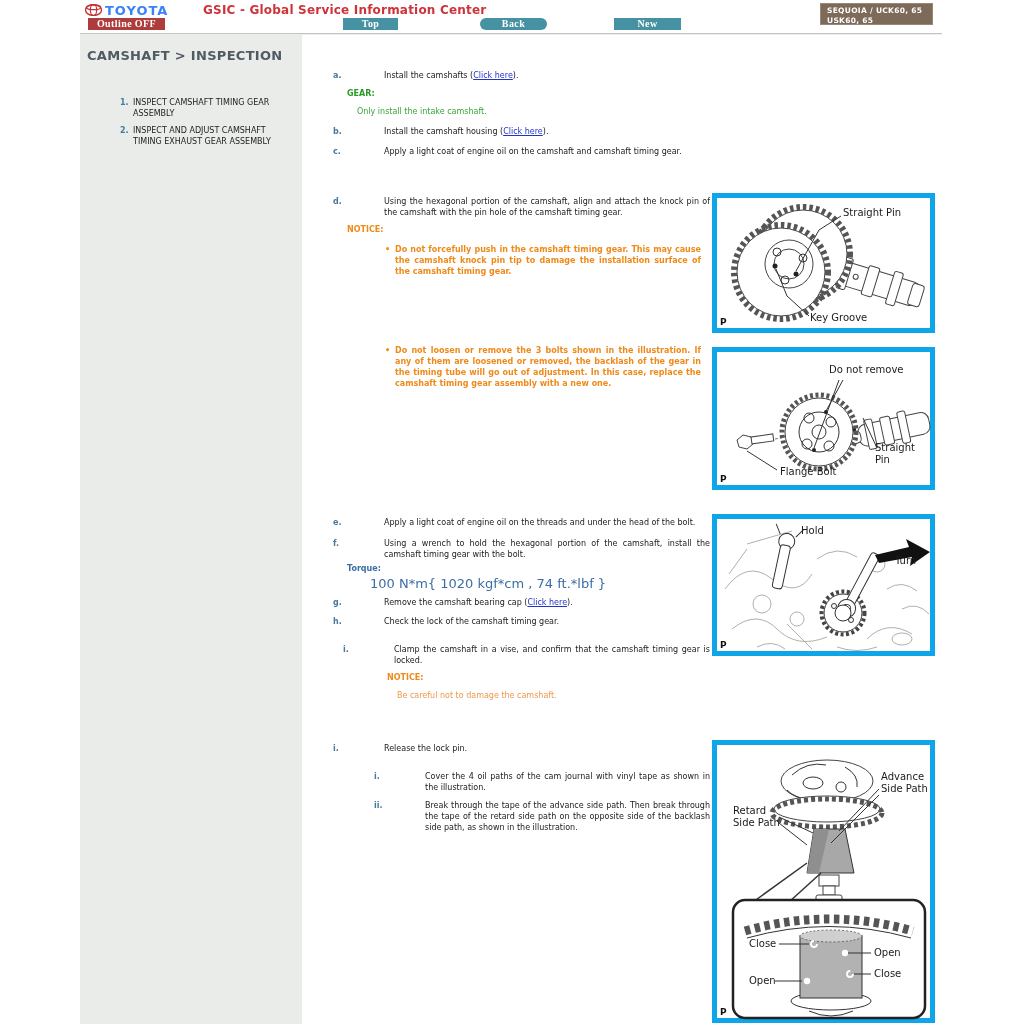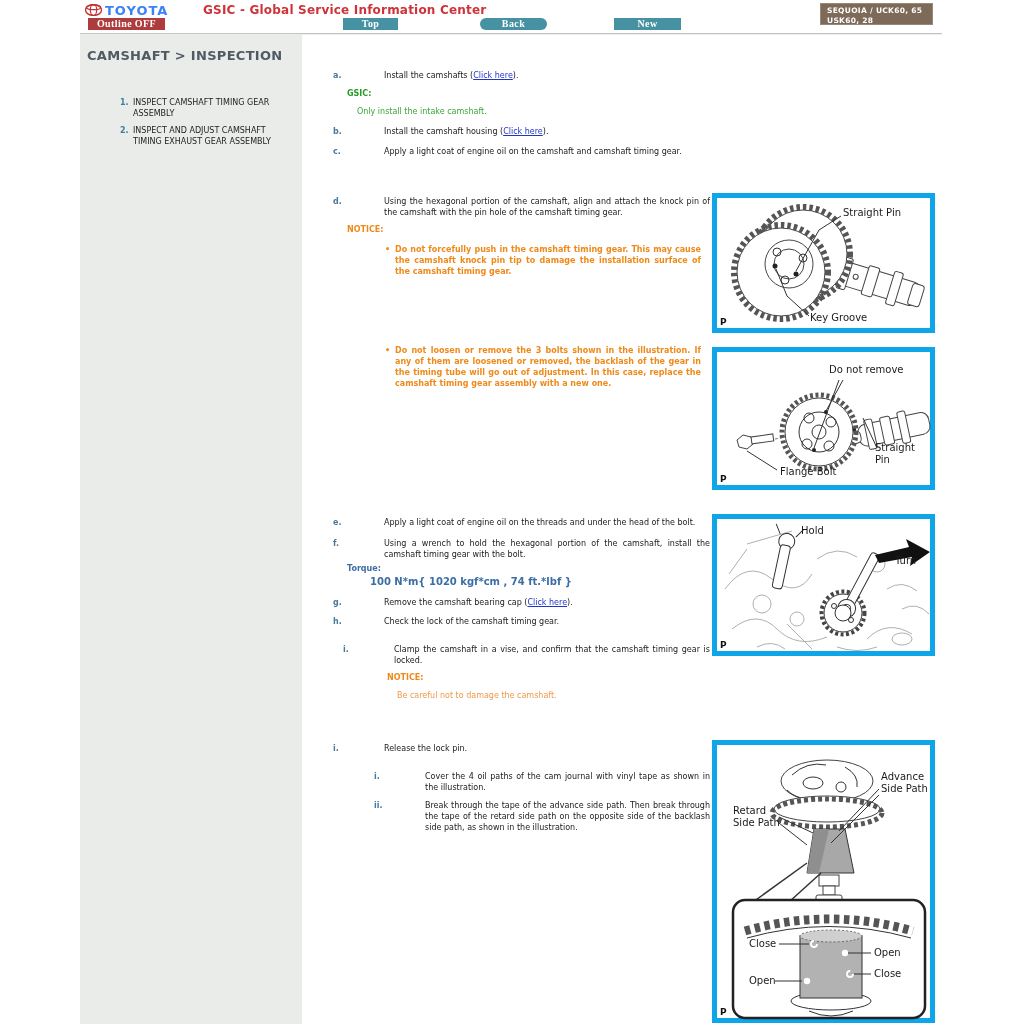--- a/index.html
+++ b/index.html
@@ -51,21 +51,21 @@
   .lbl-green { color:#2a9a2a; }
   .lbl-orange { color:#ef8a1a; }
   .lbl-blue { color:#3b6ea5; }
   .hint-text { position:absolute; font-size:8px; color:#3aa63a; }
   .blt {
     position:absolute; left:383px; width:318px; padding-left:12px;
     font-size:8px; line-height:11px; font-weight:bold; color:#ef8a1a; text-align:justify;
   }
   .blt::before { content:"\2022"; position:absolute; left:2px; }
   .notice2-text { position:absolute; font-size:8px; color:#f0984a; }
-  .torque-val { position:absolute; font-size:10px; font-weight:bold; color:#3b6ea5; }
+  .torque-val { position:absolute; font-size:13px; font-weight:normal; color:#3b6ea5; }
   a.lnk { color:#2233cc; text-decoration:underline; cursor:pointer; }
 
   
   .figbox { position:absolute; left:712px; width:223px; background:#fff; border:5px solid #0ea5e9; }
   .fig-label { position:absolute; font-size:10px; color:#1a1a1a; line-height:12px; }
   .fig-p { position:absolute; left:3px; bottom:1px; font-size:9px; font-weight:bold; color:#111; }
   .ln { fill:none; stroke:#333; stroke-width:1; }
   .sc { fill:none; stroke:#9a9a9a; stroke-width:0.8; }
 </style>
 </head>
@@ -81,21 +81,21 @@
   <div class="abs brand-txt" style="left:105px;top:3px;">TOYOTA</div>
   <div class="abs app-title" style="left:203px;top:3px;">GSIC - Global Service Information Center</div>
 
   <div class="btn btn-red" style="left:88px;top:18px;width:77px;">Outline OFF</div>
   <div class="btn btn-teal" style="left:343px;top:18px;width:55px;">Top</div>
   <div class="btn btn-teal" style="left:480px;top:18px;width:67px;border-radius:6px;">Back</div>
   <div class="btn btn-teal" style="left:614px;top:18px;width:67px;">New</div>
 
   <div class="badge">
     <div>SEQUOIA / UCK60, 65</div>
-    <div>USK60, 28</div>
+    <div>USK60, 65</div>
   </div>
 
   <div class="hdr-divider"></div>
 
   <div class="sidebar-bg"></div>
   <div class="sidebar-title">CAMSHAFT &gt; INSPECTION</div>
 
   <div class="side-item" style="top:97px;">
     <span class="num">1.</span>
     <span class="lab">INSPECT CAMSHAFT TIMING GEAR ASSEMBLY</span>
@@ -104,21 +104,21 @@
     <span class="num">2.</span>
     <span class="lab">INSPECT AND ADJUST CAMSHAFT TIMING EXHAUST GEAR ASSEMBLY</span>
   </div>
 
 
   <div class="step sl" style="top:70px;">
     <span class="mk">a.</span>
     <span class="tx"><span>Install the camshafts (</span><a class="lnk" href="#">Click here</a><span>).</span></span>
   </div>
 
-  <div class="lbl lbl-green" style="left:347px;top:89px;">GSIC:</div>
+  <div class="lbl lbl-green" style="left:347px;top:89px;">GEAR:</div>
   <div class="hint-text" style="left:357px;top:107px;">Only install the intake camshaft.</div>
 
   <div class="step sl" style="top:126px;">
     <span class="mk">b.</span>
     <span class="tx"><span>Install the camshaft housing (</span><a class="lnk" href="#">Click here</a><span>).</span></span>
   </div>
 
   <div class="step sl" style="top:146px;">
     <span class="mk">c.</span>
     <span class="tx">Apply a light coat of engine oil on the camshaft and camshaft timing gear.</span>

